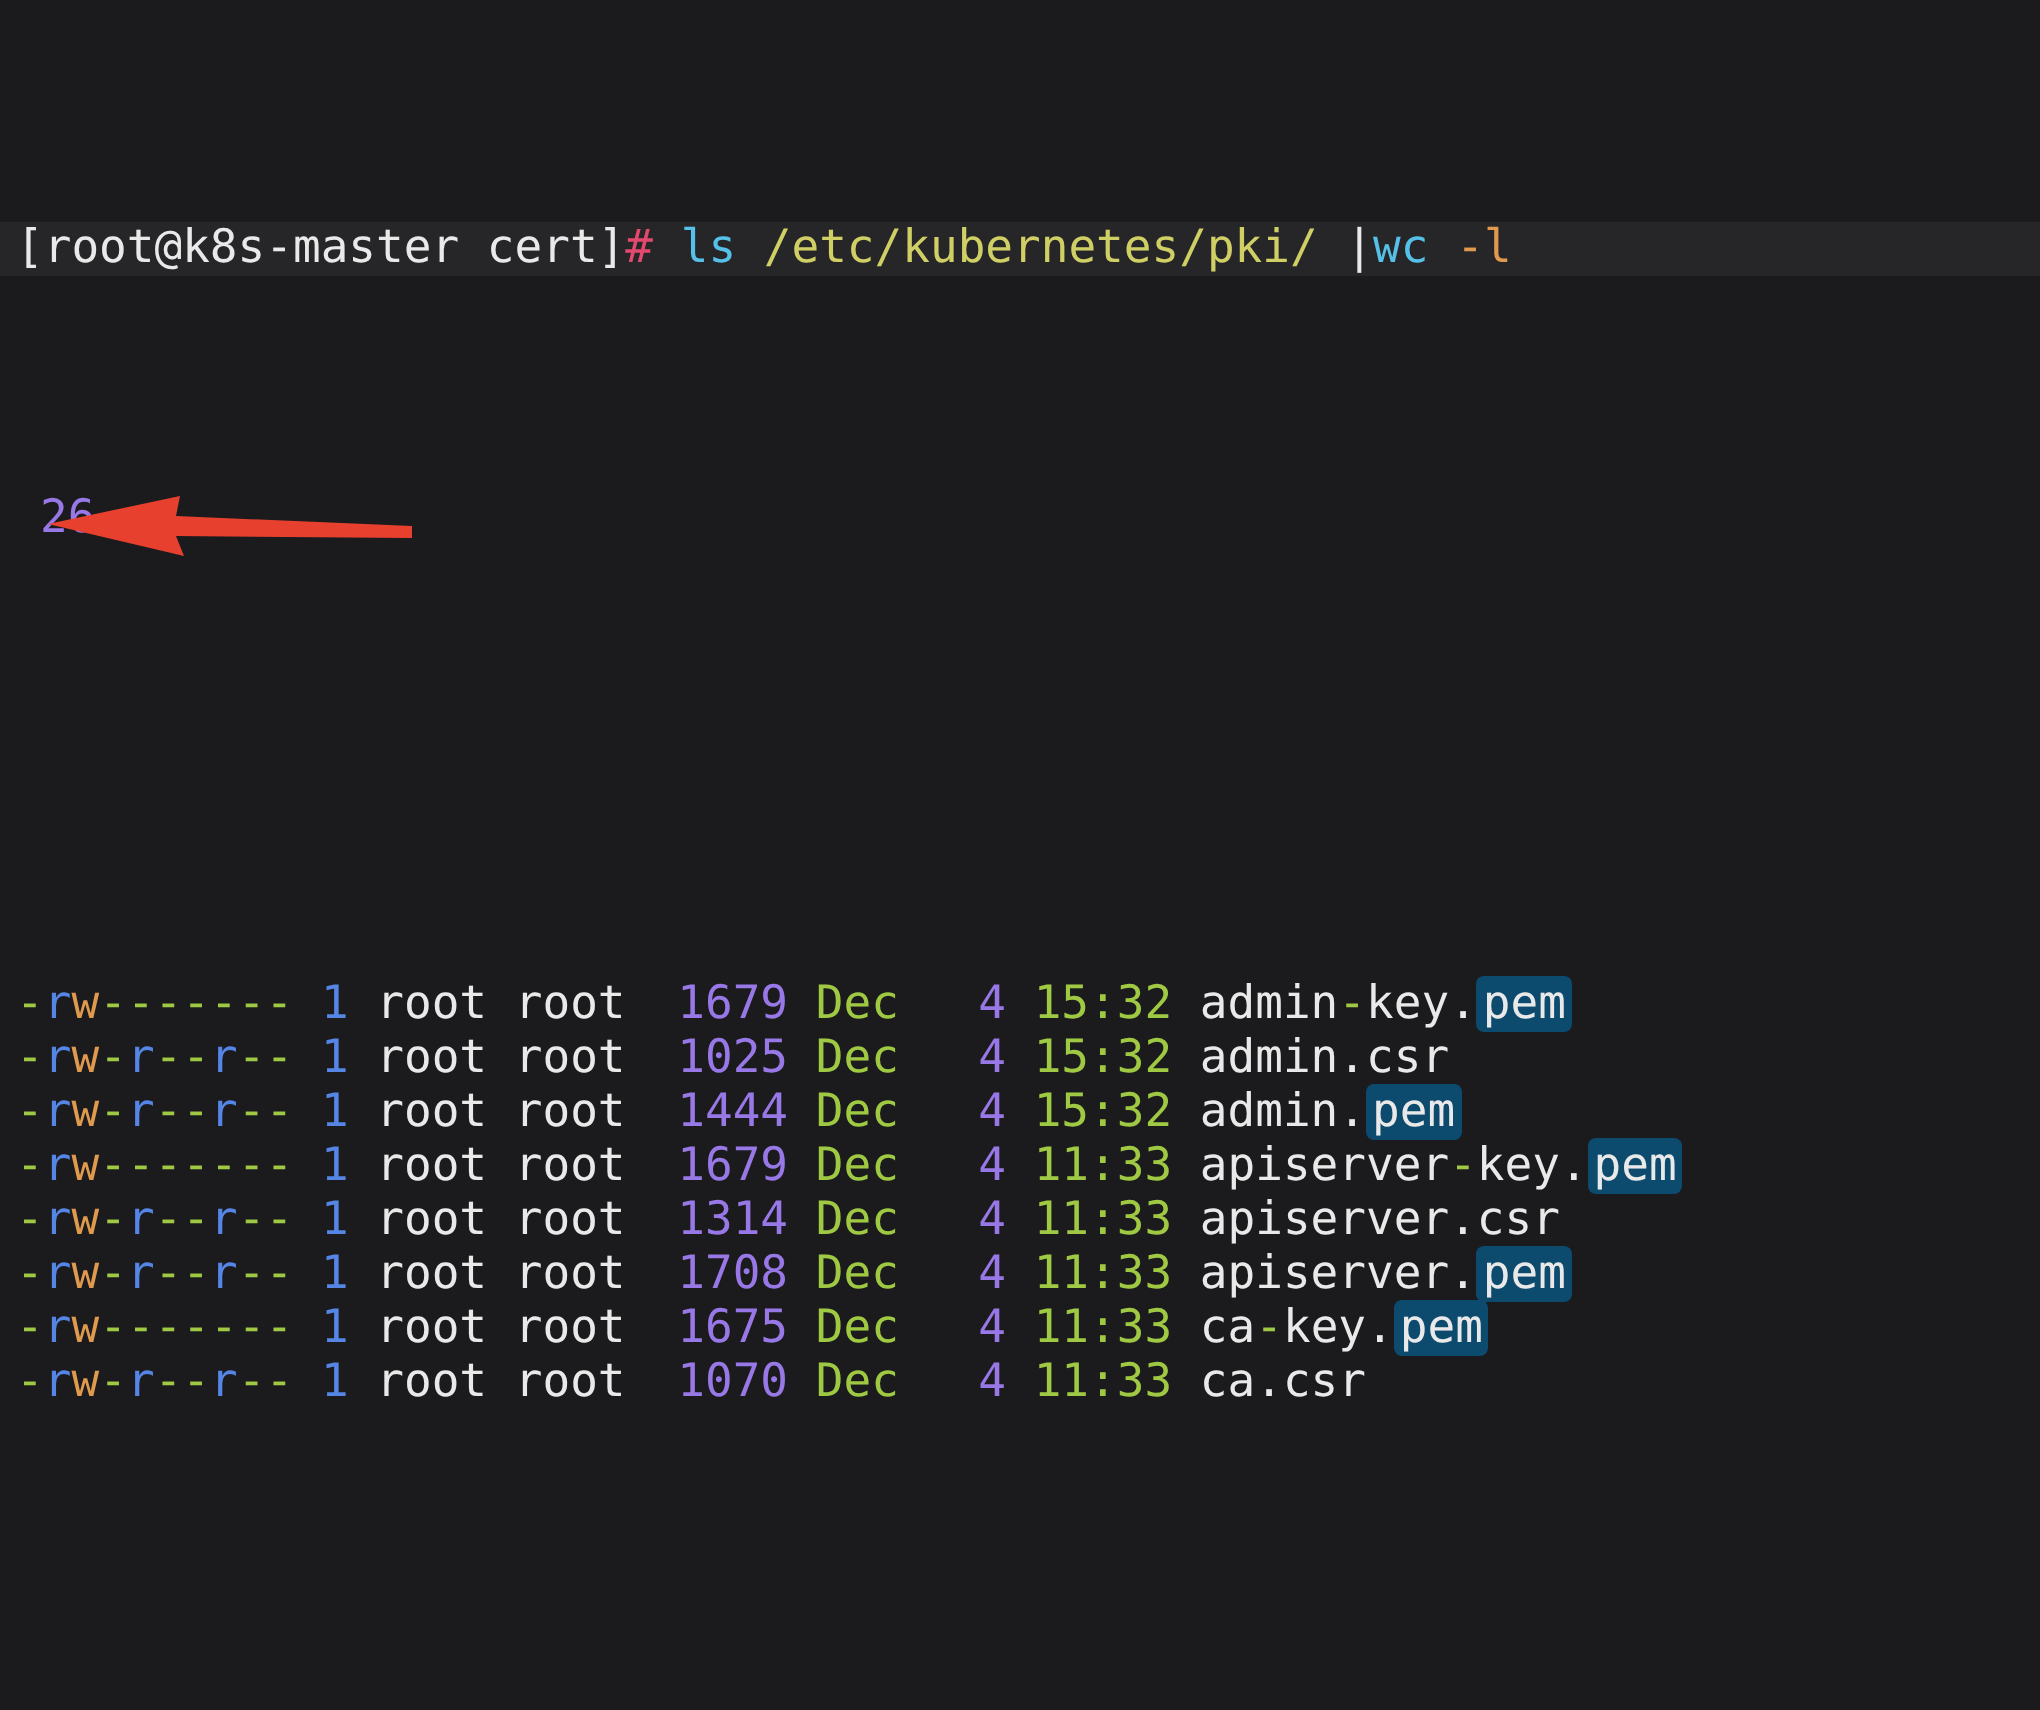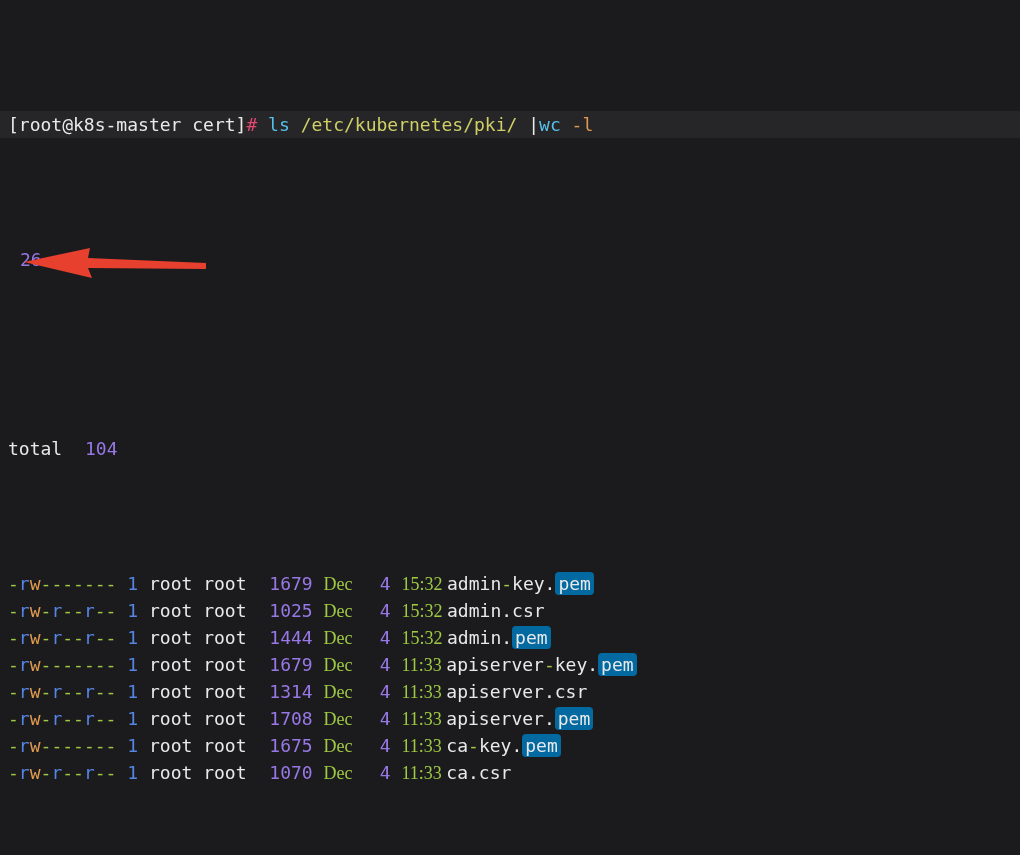--- a/index.html
+++ b/index.html
@@ -4,37 +4,37 @@
 <style>
   html,body{margin:0;padding:0;}
   body{
     width:1020px;height:855px;overflow:hidden;
     background:#1b1b1d;
     font-family:"DejaVu Sans Mono",monospace;
   }
   .terminal{
     width:1020px;height:855px;
     padding-top:3px;box-sizing:border-box;
-    font-size:18px;line-height:27px;
+    font-size:23px;line-height:27px;
     white-space:pre;
     color:#e9e9e9;
   }
   .line{height:27px;padding-left:8px;position:relative;}
   .cmd-band{background:#262628;}
   .c-white{color:#e9e9e9;}
   .c-pink{color:#e3486f;}
   .c-cyan{color:#56c0e8;}
   .c-yellow{color:#cfcf66;}
   .c-orange{color:#e09a4e;}
   .c-purple{color:#9878e6;margin-left:12px;}
-  .c-green{color:#9fc943;font-family:Liberation Serif, serif;}
+  .c-green{color:#9fc943;}
   .c-blue{color:#5585e5;}
   .c-dash{color:#9fc943;}
   .pem-box{
-    background:#0369a1;
+    background:#0c4a6e;
     border-radius:4px;
     padding:1px 3px;
     color:#e9e9e9;
   }
   .arrow-svg{position:absolute;left:0;top:0;pointer-events:none;}
 </style>
 </head>
 <body>
 
 <div class="terminal">
@@ -43,21 +43,20 @@
   <div class="line cmd-band"><span class="c-white">[root@k8s-master cert]</span><span class="c-pink">#</span><span class="c-cyan"> ls </span><span class="c-yellow">/etc/kubernetes/pki/</span><span class="c-white"> |</span><span class="c-cyan">wc</span><span class="c-orange"> -l</span></div>
 
   
   <div class="line"><span class="c-purple">26</span><svg class="arrow-svg" width="230" height="36" viewBox="0 0 230 36">
         <polygon points="24,16 90,2 88,12 206,17 206,23 88,22 92,32" fill="#e8402f"></polygon>
       </svg></div>
 
   
 
   
-  <div class="line"><span class="c-white">total </span><span class="c-purple">104</span></div>
 
   
   <div id="file-listing"><div class="line"><span><span class="c-dash">-</span><span class="c-blue">r</span><span class="c-orange">w</span><span class="c-dash">-</span><span class="c-dash">-</span><span class="c-dash">-</span><span class="c-dash">-</span><span class="c-dash">-</span><span class="c-dash">-</span><span class="c-dash">-</span></span><span class="c-blue"> 1 </span><span class="c-white">root </span><span class="c-white">root </span><span class="c-purple">1679 </span><span class="c-green">Dec </span><span class="c-purple"> 4 </span><span class="c-green">15:32 </span><span class="c-white"><span>admin</span><span class="c-dash">-</span><span>key.</span><span class="pem-box">pem</span></span></div><div class="line"><span><span class="c-dash">-</span><span class="c-blue">r</span><span class="c-orange">w</span><span class="c-dash">-</span><span class="c-blue">r</span><span class="c-dash">-</span><span class="c-dash">-</span><span class="c-blue">r</span><span class="c-dash">-</span><span class="c-dash">-</span></span><span class="c-blue"> 1 </span><span class="c-white">root </span><span class="c-white">root </span><span class="c-purple">1025 </span><span class="c-green">Dec </span><span class="c-purple"> 4 </span><span class="c-green">15:32 </span><span class="c-white"><span>admin.csr</span></span></div><div class="line"><span><span class="c-dash">-</span><span class="c-blue">r</span><span class="c-orange">w</span><span class="c-dash">-</span><span class="c-blue">r</span><span class="c-dash">-</span><span class="c-dash">-</span><span class="c-blue">r</span><span class="c-dash">-</span><span class="c-dash">-</span></span><span class="c-blue"> 1 </span><span class="c-white">root </span><span class="c-white">root </span><span class="c-purple">1444 </span><span class="c-green">Dec </span><span class="c-purple"> 4 </span><span class="c-green">15:32 </span><span class="c-white"><span>admin.</span><span class="pem-box">pem</span></span></div><div class="line"><span><span class="c-dash">-</span><span class="c-blue">r</span><span class="c-orange">w</span><span class="c-dash">-</span><span class="c-dash">-</span><span class="c-dash">-</span><span class="c-dash">-</span><span class="c-dash">-</span><span class="c-dash">-</span><span class="c-dash">-</span></span><span class="c-blue"> 1 </span><span class="c-white">root </span><span class="c-white">root </span><span class="c-purple">1679 </span><span class="c-green">Dec </span><span class="c-purple"> 4 </span><span class="c-green">11:33 </span><span class="c-white"><span>apiserver</span><span class="c-dash">-</span><span>key.</span><span class="pem-box">pem</span></span></div><div class="line"><span><span class="c-dash">-</span><span class="c-blue">r</span><span class="c-orange">w</span><span class="c-dash">-</span><span class="c-blue">r</span><span class="c-dash">-</span><span class="c-dash">-</span><span class="c-blue">r</span><span class="c-dash">-</span><span class="c-dash">-</span></span><span class="c-blue"> 1 </span><span class="c-white">root </span><span class="c-white">root </span><span class="c-purple">1314 </span><span class="c-green">Dec </span><span class="c-purple"> 4 </span><span class="c-green">11:33 </span><span class="c-white"><span>apiserver.csr</span></span></div><div class="line"><span><span class="c-dash">-</span><span class="c-blue">r</span><span class="c-orange">w</span><span class="c-dash">-</span><span class="c-blue">r</span><span class="c-dash">-</span><span class="c-dash">-</span><span class="c-blue">r</span><span class="c-dash">-</span><span class="c-dash">-</span></span><span class="c-blue"> 1 </span><span class="c-white">root </span><span class="c-white">root </span><span class="c-purple">1708 </span><span class="c-green">Dec </span><span class="c-purple"> 4 </span><span class="c-green">11:33 </span><span class="c-white"><span>apiserver.</span><span class="pem-box">pem</span></span></div><div class="line"><span><span class="c-dash">-</span><span class="c-blue">r</span><span class="c-orange">w</span><span class="c-dash">-</span><span class="c-dash">-</span><span class="c-dash">-</span><span class="c-dash">-</span><span class="c-dash">-</span><span class="c-dash">-</span><span class="c-dash">-</span></span><span class="c-blue"> 1 </span><span class="c-white">root </span><span class="c-white">root </span><span class="c-purple">1675 </span><span class="c-green">Dec </span><span class="c-purple"> 4 </span><span class="c-green">11:33 </span><span class="c-white"><span>ca</span><span class="c-dash">-</span><span>key.</span><span class="pem-box">pem</span></span></div><div class="line"><span><span class="c-dash">-</span><span class="c-blue">r</span><span class="c-orange">w</span><span class="c-dash">-</span><span class="c-blue">r</span><span class="c-dash">-</span><span class="c-dash">-</span><span class="c-blue">r</span><span class="c-dash">-</span><span class="c-dash">-</span></span><span class="c-blue"> 1 </span><span class="c-white">root </span><span class="c-white">root </span><span class="c-purple">1070 </span><span class="c-green">Dec </span><span class="c-purple"> 4 </span><span class="c-green">11:33 </span><span class="c-white"><span>ca.csr</span></span></div></div>
 
   
   
 
 </div>
 
 </body></html>

